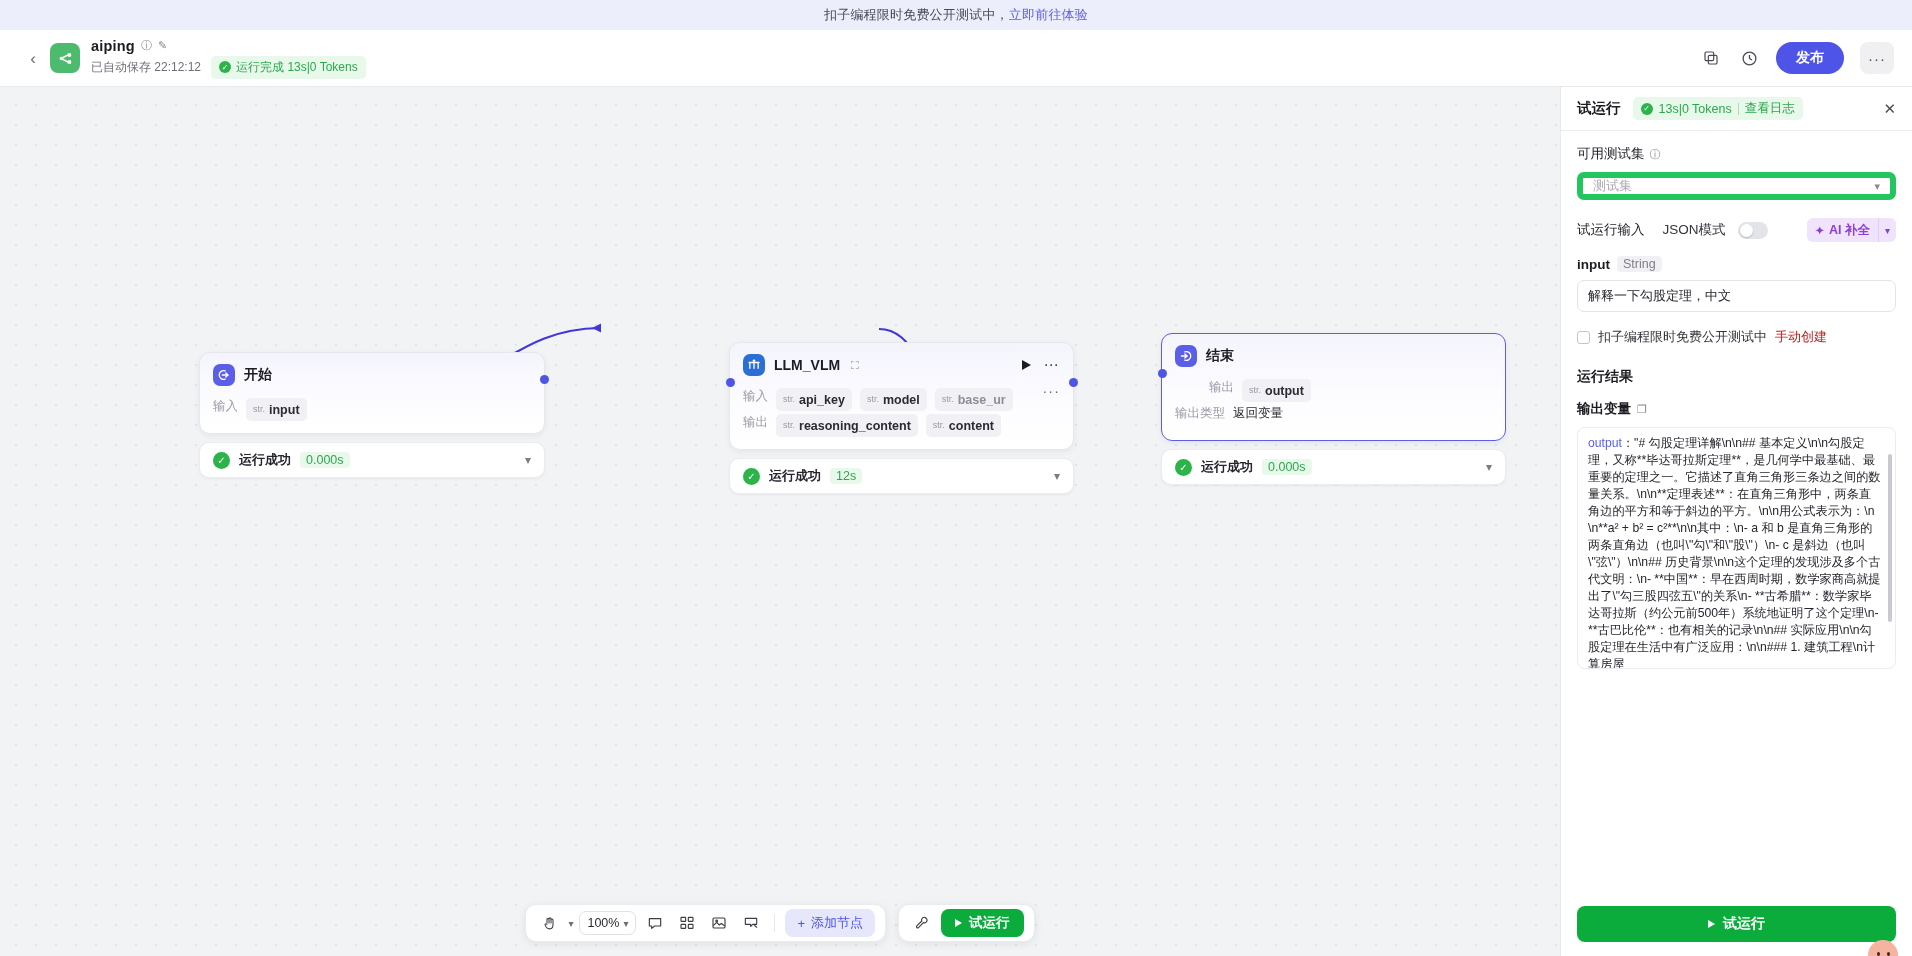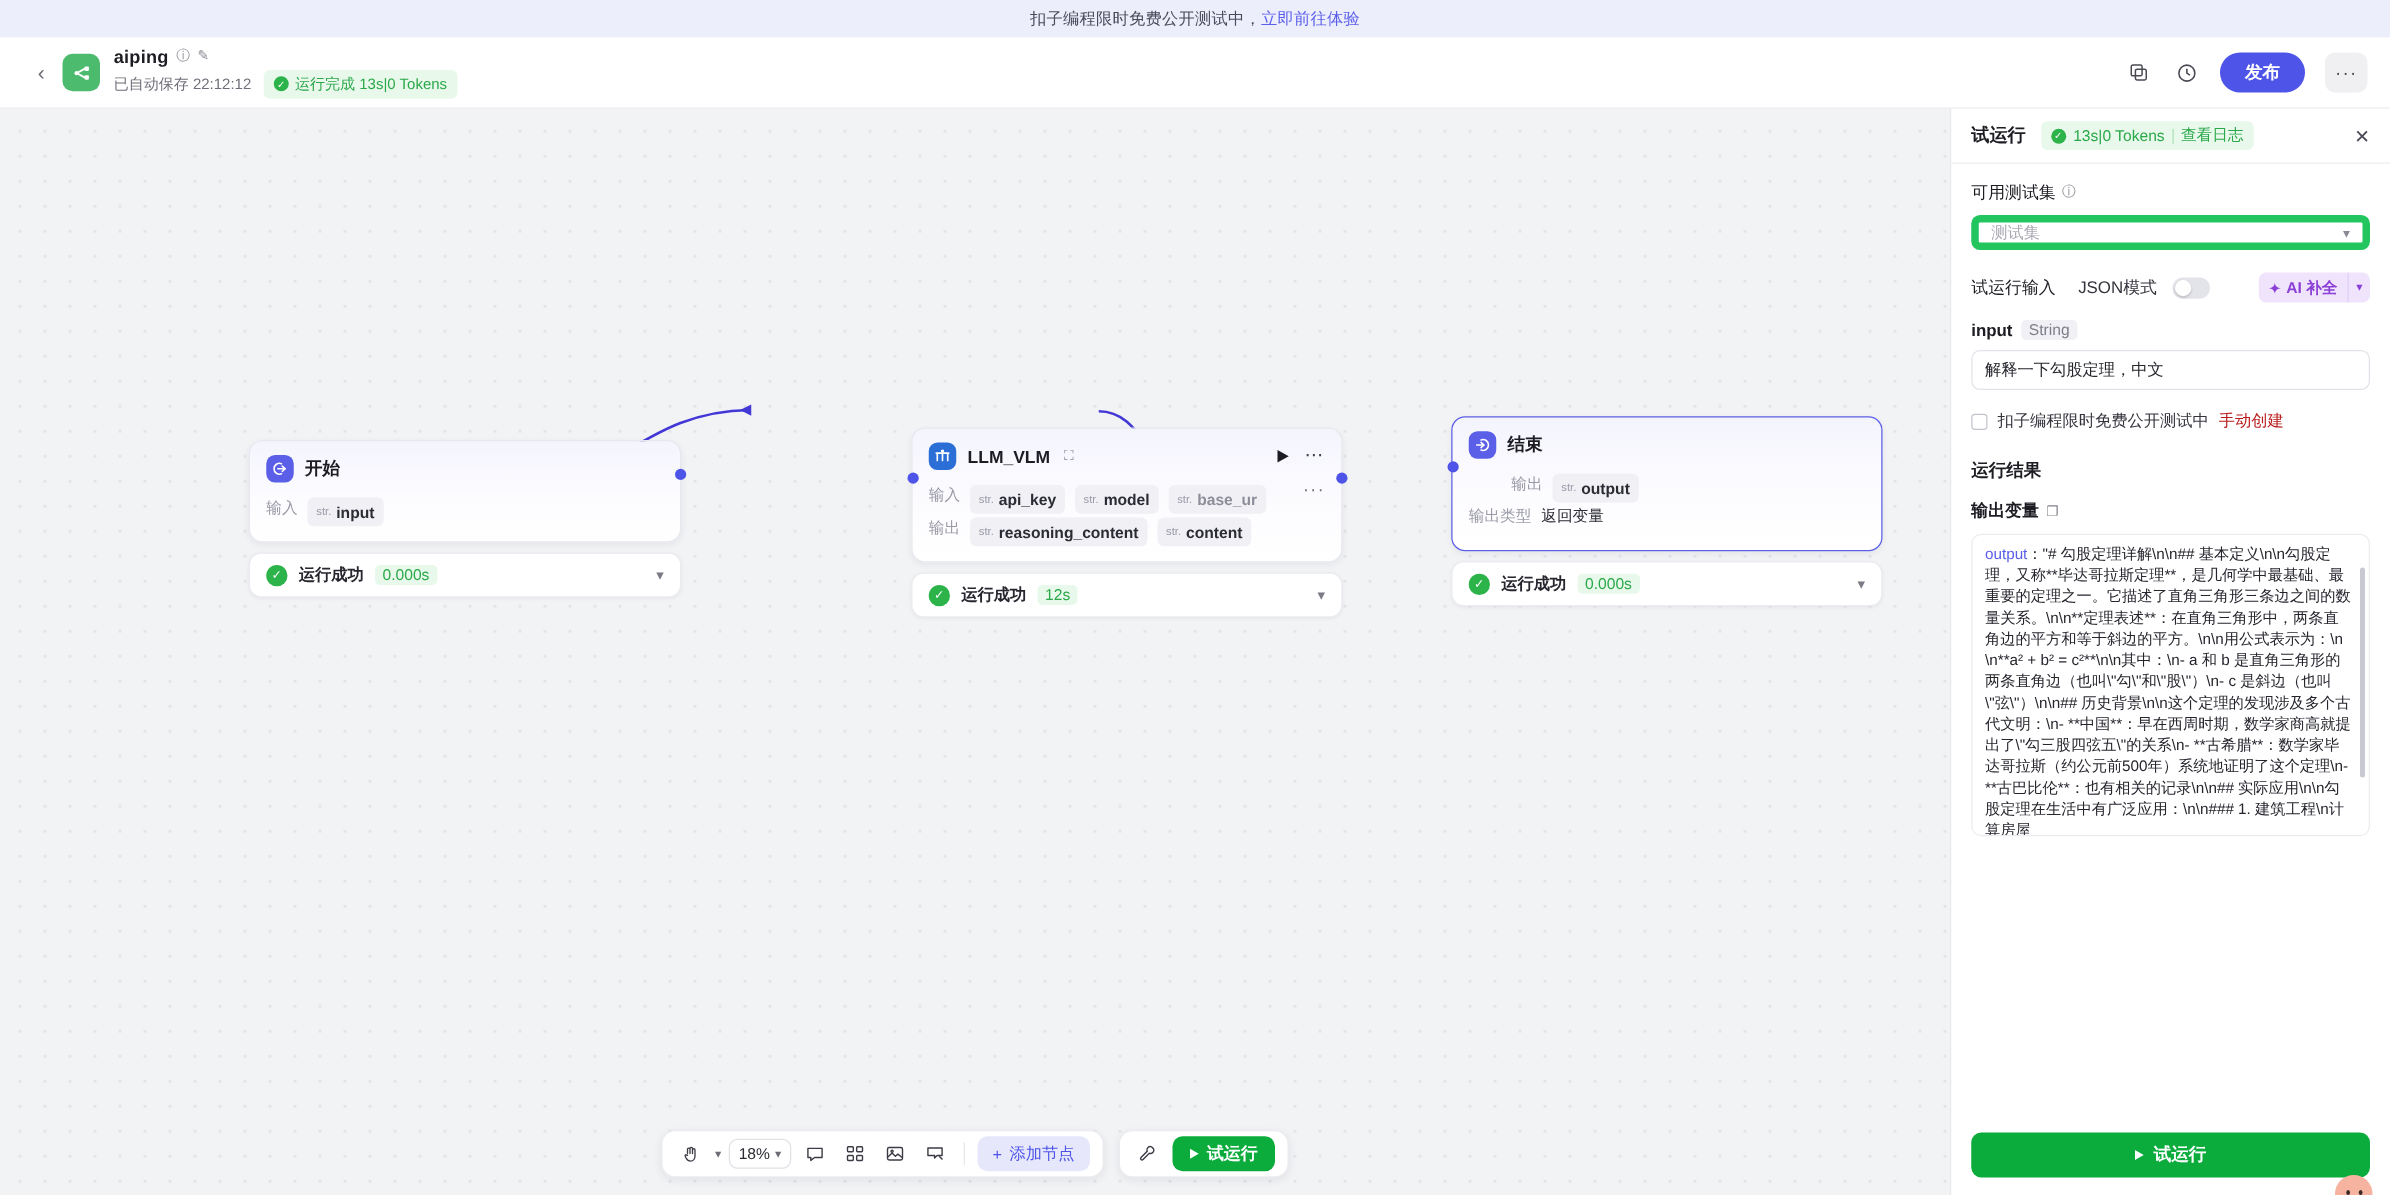--- a/index.html
+++ b/index.html
@@ -447,21 +447,21 @@
 
     <div class="toolbar-wrap">
       <div class="tb">
         <div class="tb-ic">
           <svg width="15" height="15" viewBox="0 0 24 24" fill="none" stroke="currentColor" stroke-width="1.7" stroke-linecap="round">
             <path d="M8 11V5.5a1.6 1.6 0 013.2 0V11M11.2 10V4.6a1.6 1.6 0 013.2 0V11M14.4 10.4V6.4a1.6 1.6 0 013.2 0V14c0 3.6-2.2 6.6-5.6 6.6-3 0-4.6-1.6-5.6-3.4L5 14.2c-.5-.9.4-2 1.4-1.6L8 13.4"></path>
           </svg>
         </div>
         <span class="tb-chev">▾</span>
         <div class="zoom-box">
-          <span>18%</span>
+          <span>100%</span>
           <span class="tb-chev">▾</span>
         </div>
         <div class="tb-ic">
           <svg width="16" height="16" viewBox="0 0 24 24" fill="none" stroke="currentColor" stroke-width="1.7" stroke-linejoin="round">
             <path d="M3.5 5.5h17v11h-9l-4.5 3.5v-3.5h-3.5z"></path>
               <path d="M8 11h.01M12 11h.01M16 11h.01"></path>
           </svg>
         </div>
         <div class="tb-ic">
           <svg width="16" height="16" viewBox="0 0 24 24" fill="none" stroke="currentColor" stroke-width="1.7">

